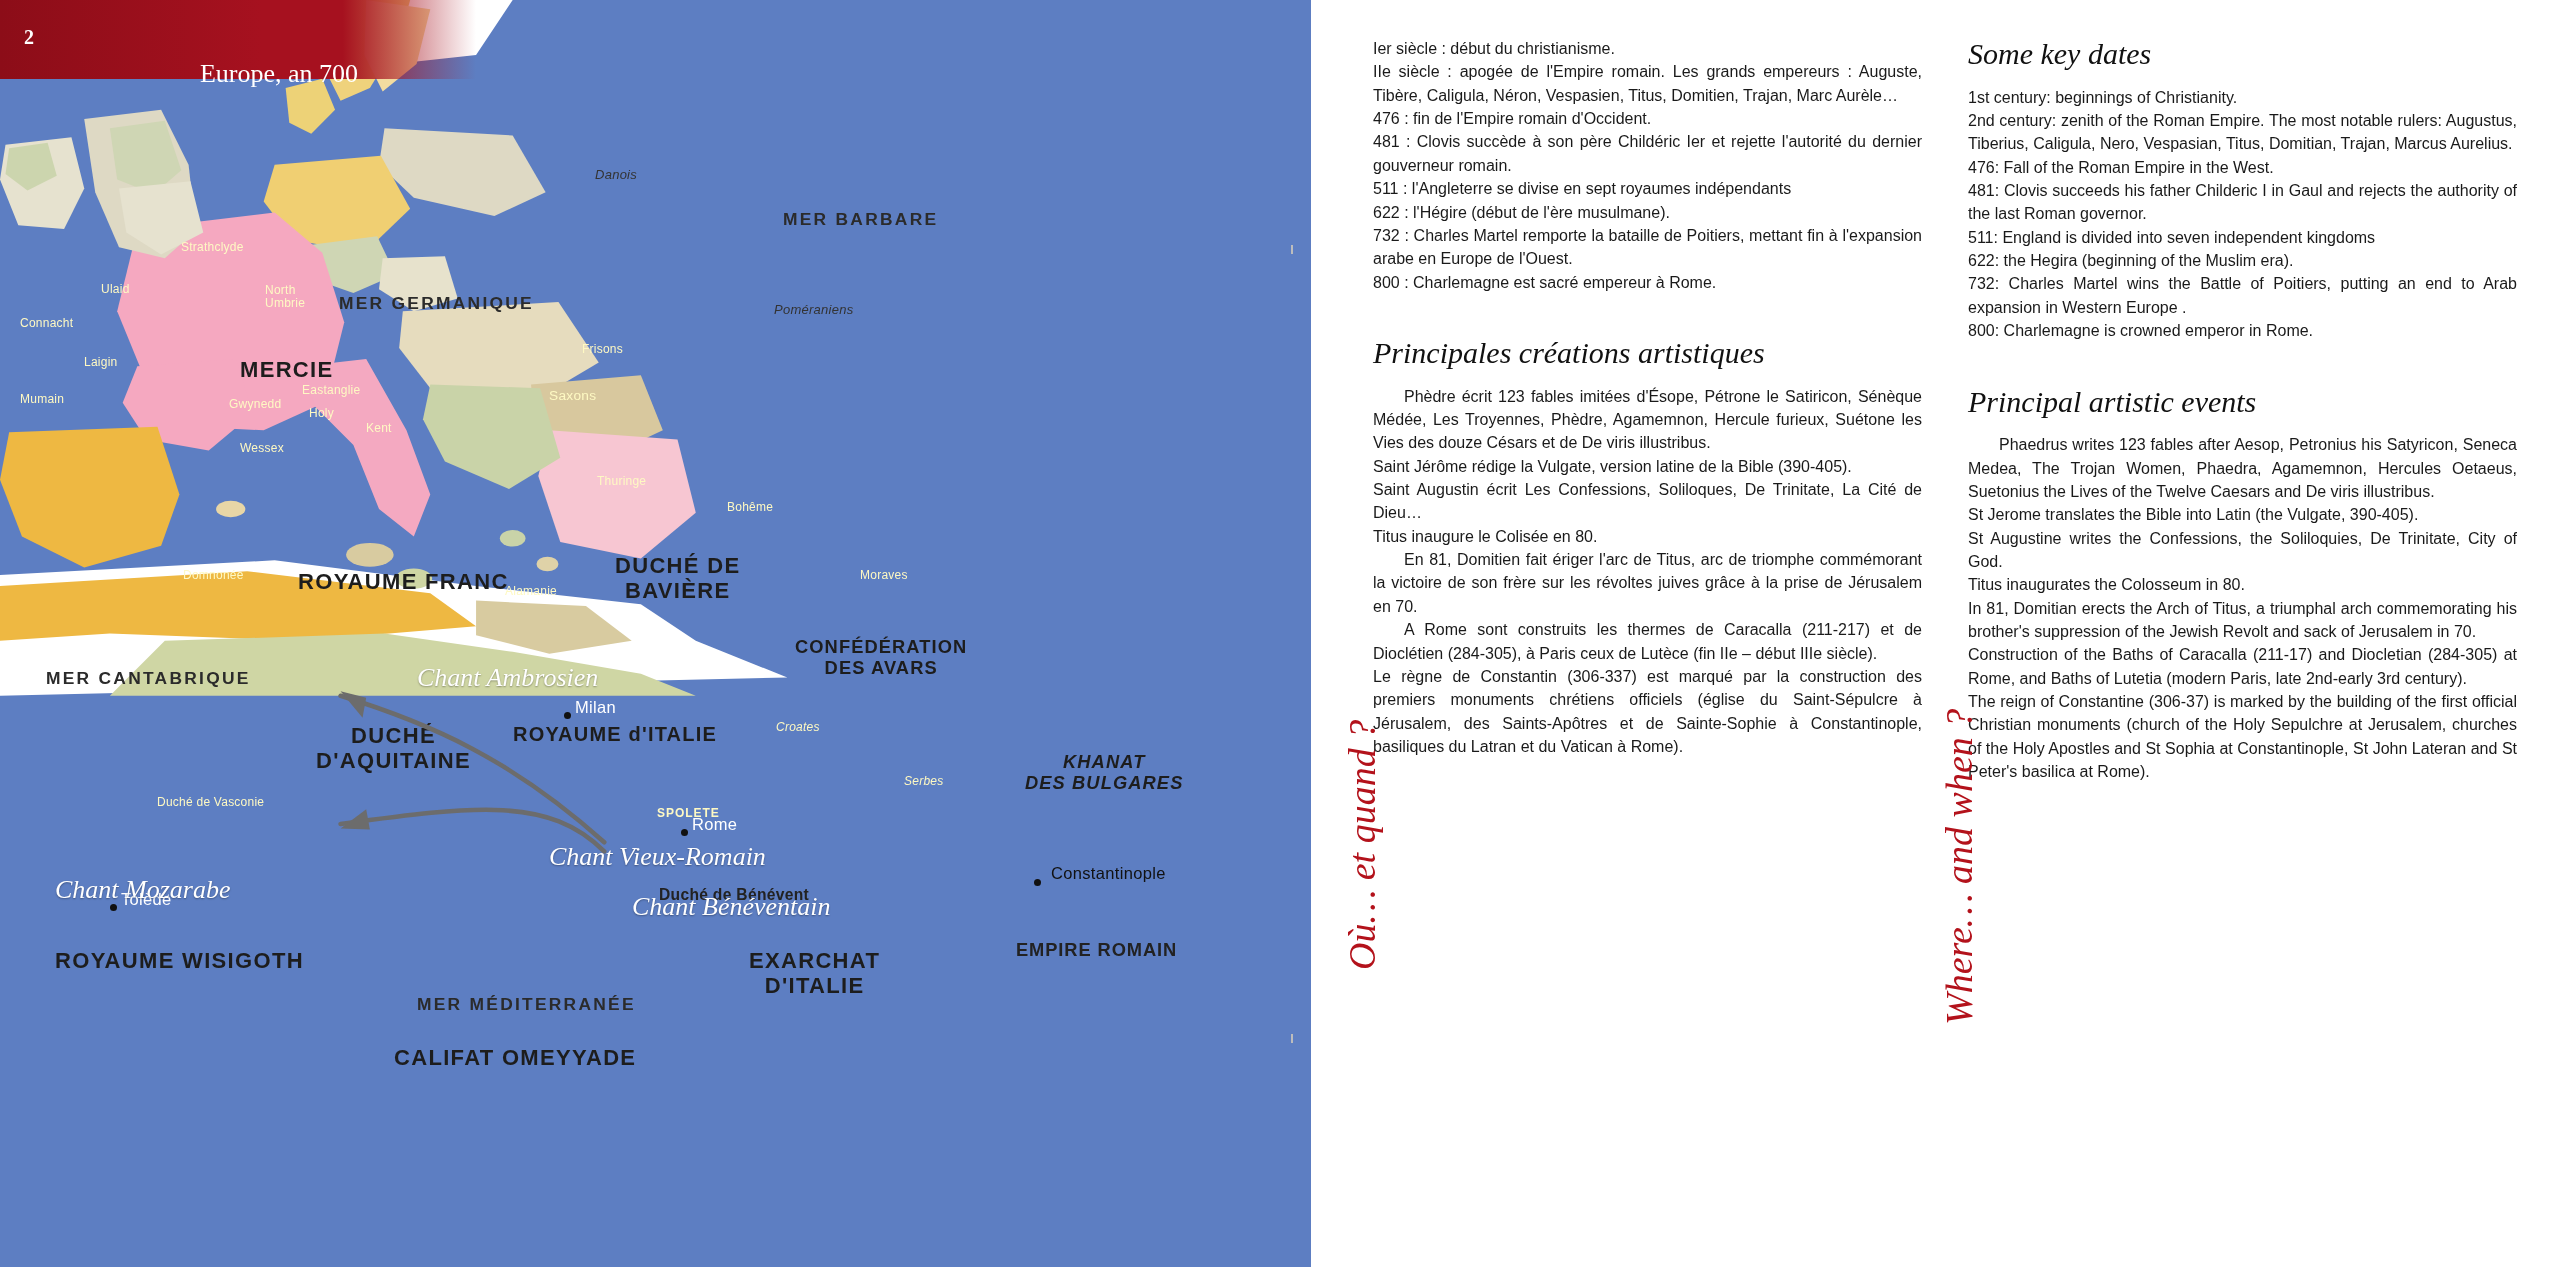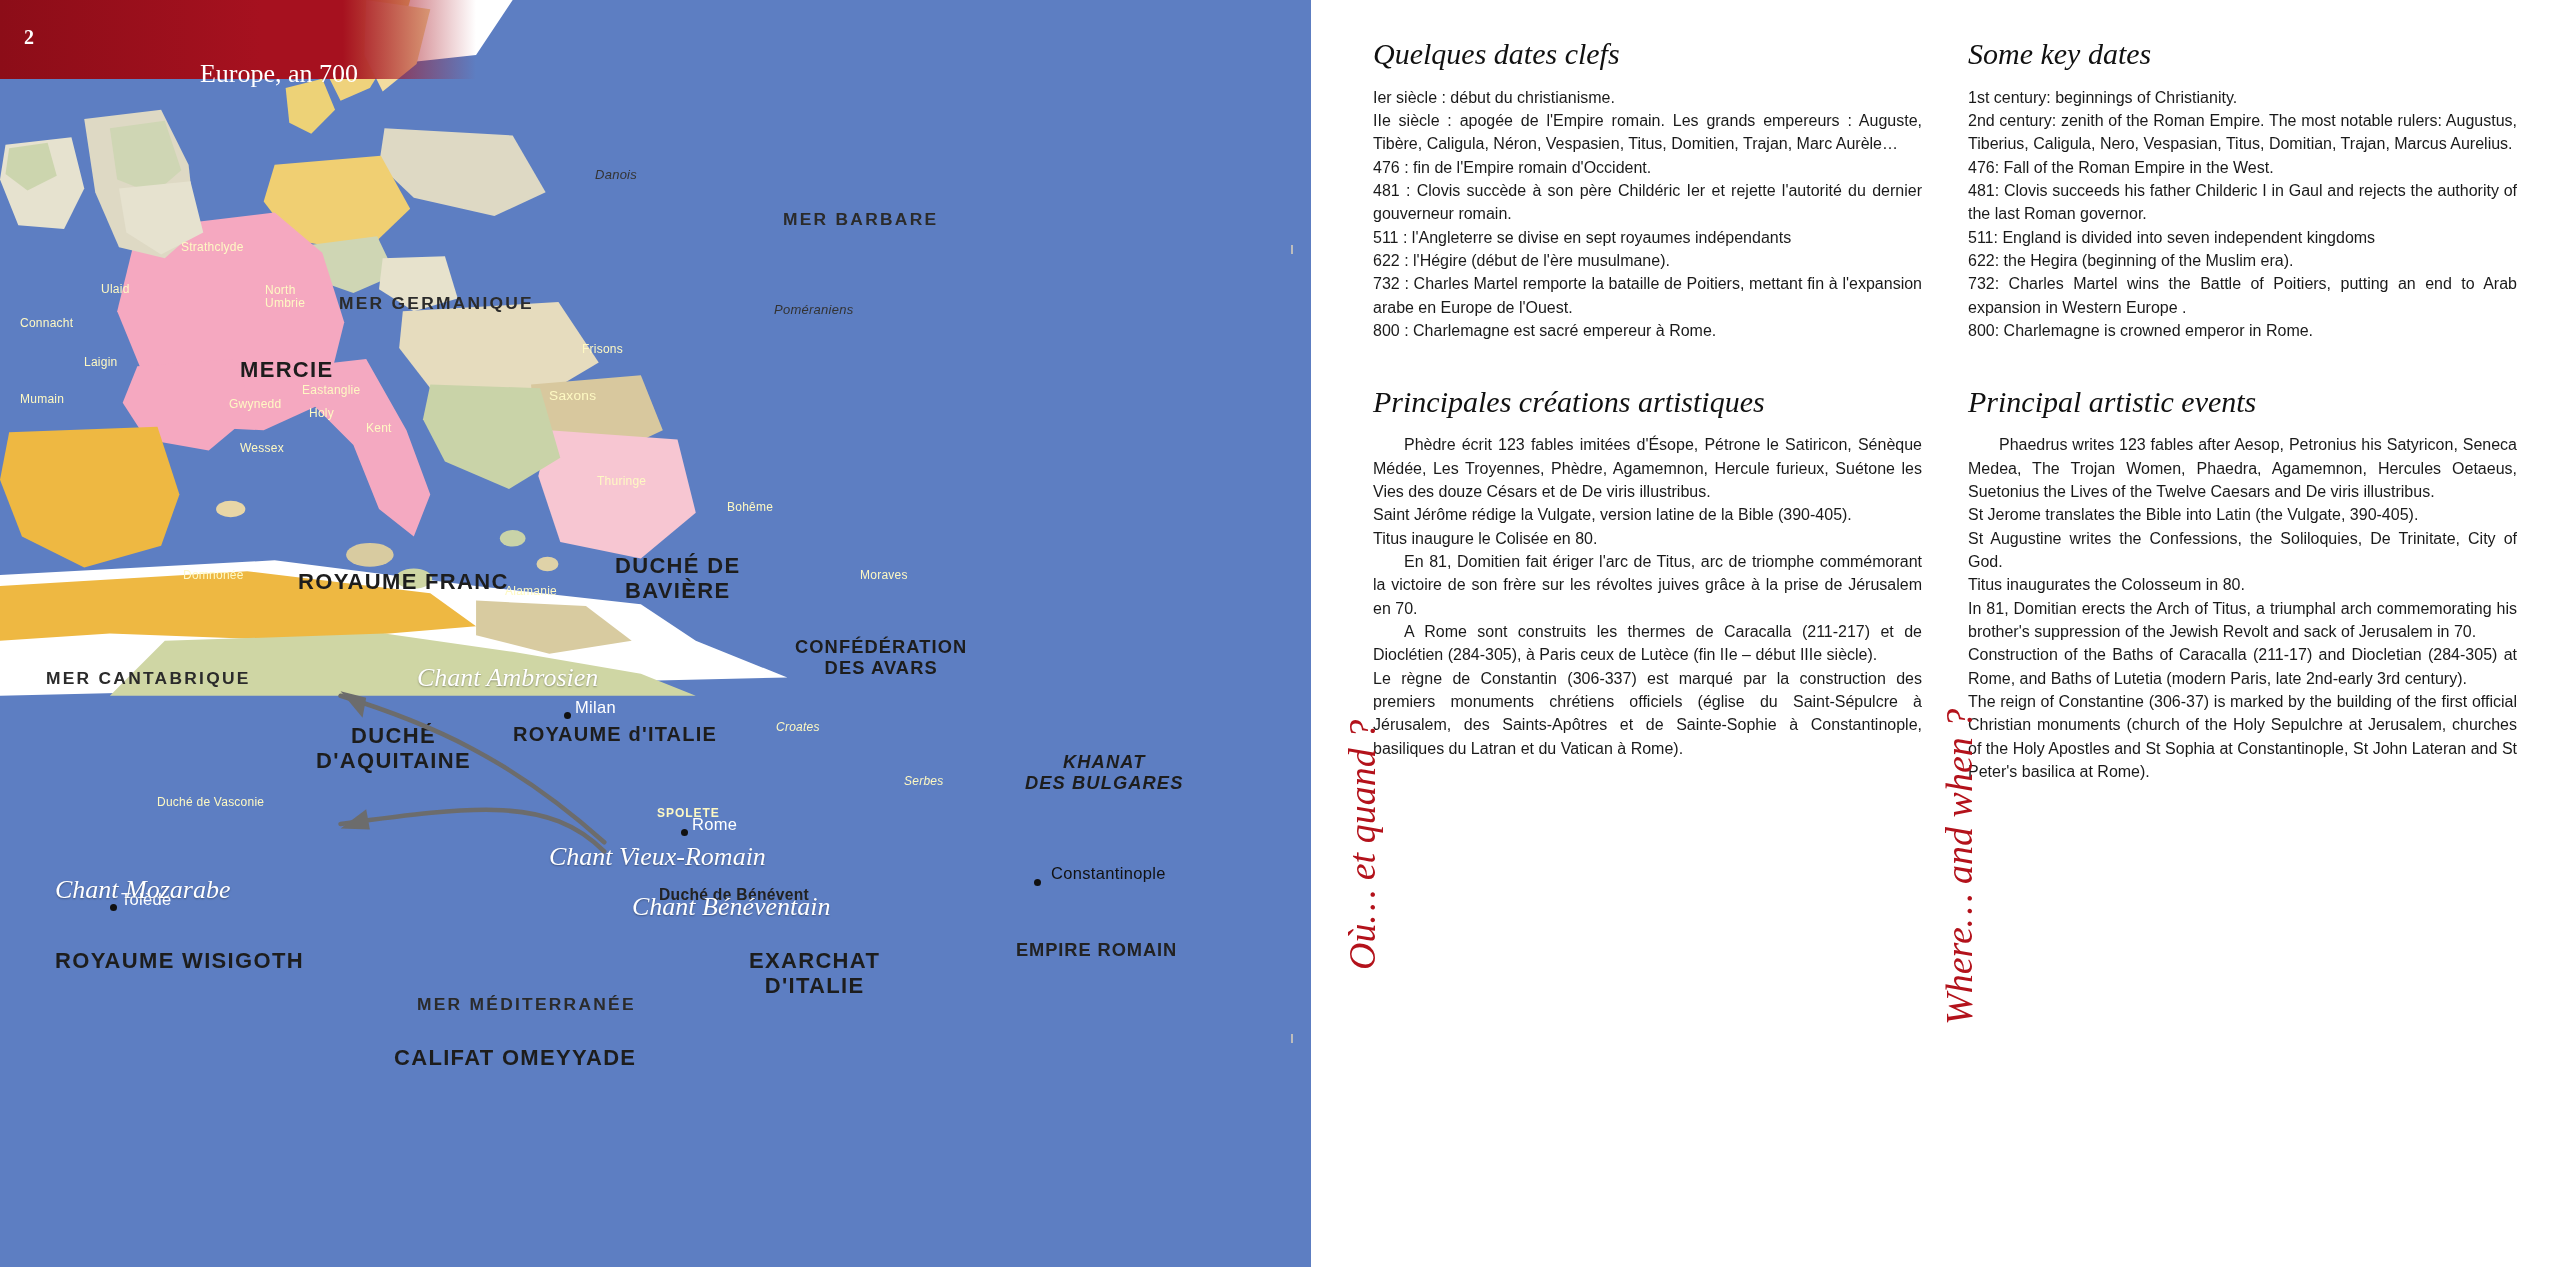--- a/index.html
+++ b/index.html
@@ -304,36 +304,36 @@
 
   <div id="text-page">
 
     <div class="tickmark" style="left:-20px; top:245px;"></div>
     <div class="tickmark" style="left:-20px; top:1034px;"></div>
 
     <div class="vert" id="vert-fr">Où… et quand ?</div>
     <div class="vert" id="vert-en">Where… and when ?</div>
 
     <div class="col" id="col-fr">
-      <h2 class="sec-title">Quelques dates clefs</h2>
       <div class="body">
         <p>Ier siècle : début du christianisme.</p>
         <p>IIe siècle : apogée de l'Empire romain. Les grands empereurs : Auguste, Tibère, Caligula, Néron, Vespasien, Titus, Domitien, Trajan, Marc Aurèle…</p>
         <p>476 : fin de l'Empire romain d'Occident.</p>
         <p>481 : Clovis succède à son père Childéric Ier et rejette l'autorité du dernier gouverneur romain.</p>
         <p>511 : l'Angleterre se divise en sept royaumes indépendants</p>
         <p>622 : l'Hégire (début de l'ère musulmane).</p>
         <p>732 : Charles Martel remporte la bataille de Poitiers, mettant fin à l'expansion arabe en Europe de l'Ouest.</p>
         <p>800 : Charlemagne est sacré empereur à Rome.</p>
       </div>
 
       <h2 class="sec-title second">Principales créations artistiques</h2>
       <div class="body">
         <p class="ind">Phèdre écrit 123 fables imitées d'Ésope, Pétrone le Satiricon, Sénèque Médée, Les Troyennes, Phèdre, Agamemnon, Hercule furieux, Suétone les Vies des douze Césars et de De viris illustribus.</p>
         <p>Saint Jérôme rédige la Vulgate, version latine de la Bible (390-405).</p>
+        <p>Saint Augustin écrit Les Confessions, Soliloques, De Trinitate, La Cité de Dieu…</p>
         <p>Titus inaugure le Colisée en 80.</p>
         <p class="ind">En 81, Domitien fait ériger l'arc de Titus, arc de triomphe commémorant la victoire de son frère sur les révoltes juives grâce à la prise de Jérusalem en 70.</p>
         <p class="ind">A Rome sont construits les thermes de Caracalla (211-217) et de Dioclétien (284-305), à Paris ceux de Lutèce (fin IIe – début IIIe siècle).</p>
         <p>Le règne de Constantin (306-337) est marqué par la construction des premiers monuments chrétiens officiels (église du Saint-Sépulcre à Jérusalem, des Saints-Apôtres et de Sainte-Sophie à Constantinople, basiliques du Latran et du Vatican à Rome).</p>
       </div>
     </div>
 
     <div class="col" id="col-en">
       <h2 class="sec-title">Some key dates</h2>
       <div class="body">

